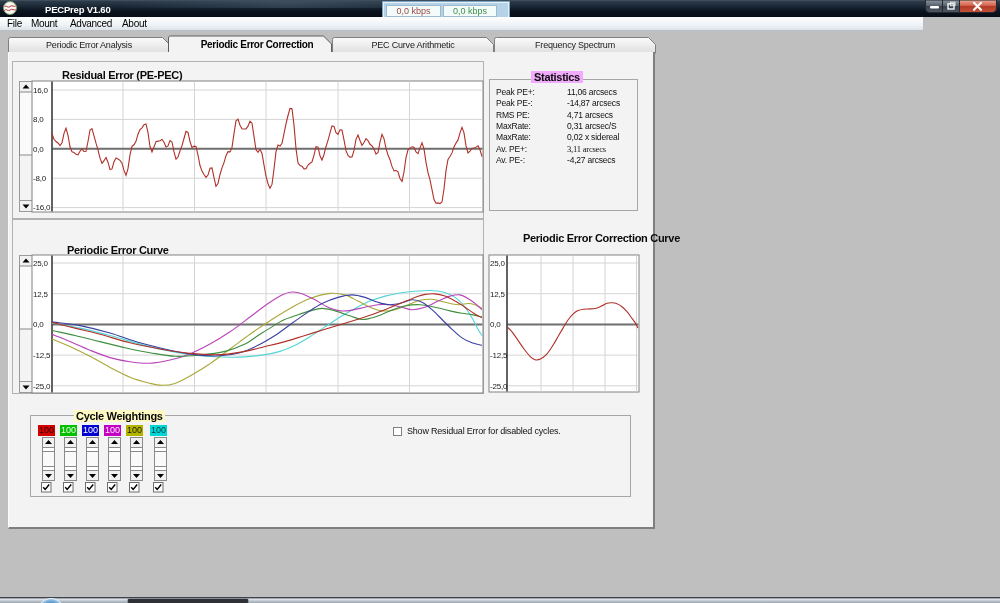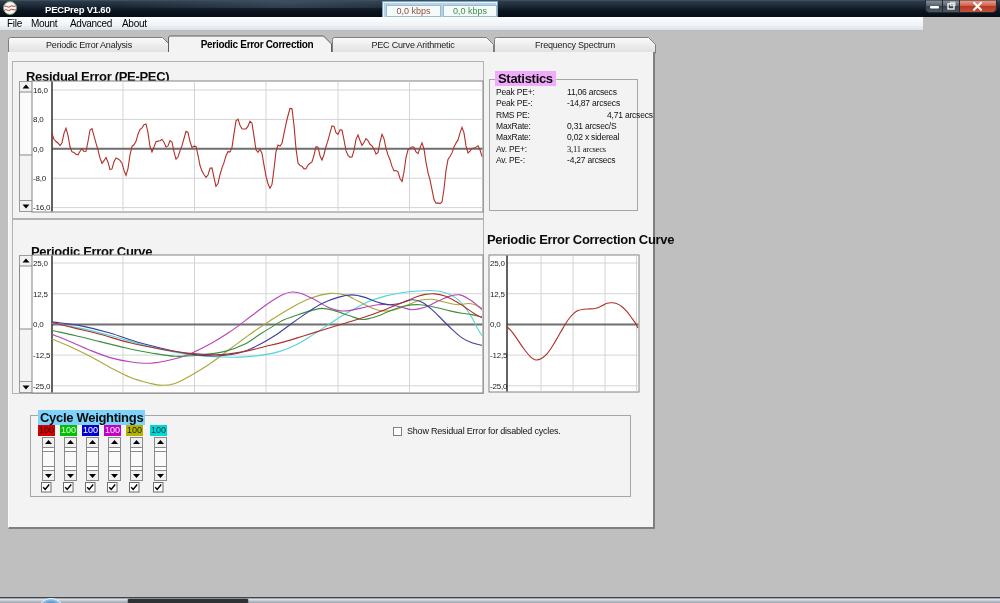--- a/index.html
+++ b/index.html
@@ -1,18 +1,18 @@
 <!DOCTYPE html>
 <html><head><meta charset="utf-8">
 <style>
 * { margin:0; padding:0; box-sizing:border-box; }
 html,body { width:1000px; height:603px; overflow:hidden; }
 body { font-family:"Liberation Sans", sans-serif; background:#bfbfbf; position:relative; }
 .abs { position:absolute; }
-.lbl { position:absolute; font-weight:bold; font-size:13px; letter-spacing:-0.3px; color:#0a0a0a; white-space:nowrap; }
+.lbl { position:absolute; font-weight:bold; font-size:11px; letter-spacing:-0.3px; color:#0a0a0a; white-space:nowrap;margin-left:36px; }
 .st { position:absolute; font-size:8.5px; letter-spacing:-0.2px; color:#111; white-space:nowrap; }
 </style></head><body>
 
 <div class="abs" style="left:0;top:0;width:1000px;height:17px;background:linear-gradient(180deg,#4a5866 0%,#2c3b4a 8%,#1b2836 38%,#0c1521 62%,#060d15 100%);">
   <div class="abs" style="left:120px;top:1px;width:340px;height:7px;background:linear-gradient(90deg,rgba(110,130,150,0) 0%,rgba(110,130,150,0.28) 50%,rgba(110,130,150,0) 100%);"></div>
 </div>
 <svg class="abs" style="left:3px;top:1px" width="14" height="14" viewBox="0 0 14 14">
   <circle cx="7" cy="7" r="6.5" fill="#f8f8f4" stroke="#7a9a6a" stroke-width="1"></circle>
   <path d="M1.5,6 C3,3.5 5,7.5 7,5.5 C9,3.5 11,6.5 12.5,5" stroke="#c03030" stroke-width="1" fill="none"></path>
   <path d="M1.5,9.5 C3,7 5,11 7,9 C9,7 11,10 12.5,8.5" stroke="#c03030" stroke-width="1" fill="none"></path>
@@ -38,21 +38,21 @@
   <path d="M0.5,0 L0.5,8 Q0.5,12.5 5,12.5 L17.5,12.5 L17.5,0 Z" fill="url(#gbtn)" stroke="#222931" stroke-width="1"></path>
   <rect x="17.5" y="0" width="17" height="12.5" fill="url(#gbtn)" stroke="#222931" stroke-width="1"></rect>
   <path d="M34.5,0 L34.5,12.5 L66.5,12.5 Q71.5,12.5 71.5,8 L71.5,0 Z" fill="url(#rbtn)" stroke="#222931" stroke-width="1"></path>
   <rect x="5" y="6" width="9" height="2.5" rx="1" fill="#fff"></rect>
   <rect x="23" y="3.8" width="6" height="5.2" fill="none" stroke="#fff" stroke-width="1.3"></rect>
   <rect x="25.5" y="2.2" width="4.5" height="3.5" fill="none" stroke="#e8e8e8" stroke-width="1"></rect>
   <path d="M49,2.8 L56,9.8 M56,2.8 L49,9.8" stroke="#fff" stroke-width="2.1" stroke-linecap="round"></path>
 </svg>
 </div>
 
-<div class="abs" style="left:382px;top:1px;width:116px;height:18px;background:#b5d2e6;border:1px solid #7ba3c2;box-shadow:inset 0 0 0 1px #e4f0f8;">
+<div class="abs" style="left:382px;top:1px;width:128px;height:18px;background:#b5d2e6;border:1px solid #7ba3c2;box-shadow:inset 0 0 0 1px #e4f0f8;">
   <div class="abs" style="left:3px;top:3px;width:55px;height:12px;background:#f3fcfb;border:1px solid #9cb9cd;font-size:9px;color:#9c4a42;text-align:center;line-height:10px;">0,0 kbps</div>
   <div class="abs" style="left:60px;top:3px;width:54px;height:12px;background:#f3fcfb;border:1px solid #9cb9cd;font-size:9px;color:#3f9048;text-align:center;line-height:10px;">0,0 kbps</div>
 </div>
 
 <div class="abs" style="left:0;top:17px;width:923px;height:14px;background:linear-gradient(180deg,#fdfeff 0%,#f0f3f7 60%,#dde3ea 100%);border-bottom:1px solid #b8bec6;">
   <div class="abs" style="left:7px;top:1px;font-size:10px;letter-spacing:-0.3px;color:#000;">File</div>
   <div class="abs" style="left:31px;top:1px;font-size:10px;letter-spacing:-0.3px;color:#000;">Mount</div>
   <div class="abs" style="left:70px;top:1px;font-size:10px;letter-spacing:-0.3px;color:#000;">Advanced</div>
   <div class="abs" style="left:122px;top:1px;font-size:10px;letter-spacing:-0.3px;color:#000;">About</div>
 </div>
@@ -158,31 +158,31 @@
     <text x="490" y="388.6" font-size="8px" letter-spacing="-0.2" fill="#1a1a1a">-25,0</text>
     <path d="M507.0,326.9 C507.8,327.7 510.2,329.5 512.0,331.8 C513.8,334.0 516.0,337.5 518.0,340.4 C520.0,343.2 522.0,346.3 524.0,349.0 C526.0,351.6 528.2,354.5 530.0,356.3 C531.8,358.1 533.2,359.4 535.0,359.8 C536.8,360.2 539.0,359.8 541.0,358.8 C543.0,357.8 545.0,356.1 547.0,353.9 C549.0,351.6 551.2,348.2 553.0,345.3 C554.8,342.4 556.3,339.6 558.0,336.7 C559.7,333.8 561.3,330.9 563.0,328.1 C564.7,325.3 566.3,322.3 568.0,320.0 C569.7,317.6 571.3,315.6 573.0,314.1 C574.7,312.5 576.2,311.5 578.0,310.6 C579.8,309.8 582.0,309.5 584.0,309.2 C586.0,308.9 588.0,309.1 590.0,308.9 C592.0,308.8 594.0,308.7 596.0,308.2 C598.0,307.7 600.2,306.5 602.0,305.7 C603.8,304.9 605.3,303.8 607.0,303.3 C608.7,302.8 610.3,302.7 612.0,302.8 C613.7,302.9 615.3,303.1 617.0,303.8 C618.7,304.4 620.3,305.4 622.0,306.7 C623.7,308.0 625.5,309.9 627.0,311.6 C628.5,313.3 629.7,315.2 631.0,317.0 C632.3,318.8 633.8,320.6 635.0,322.4 C636.2,324.3 637.5,327.1 638.0,328.1" fill="none" stroke="#b03028" stroke-width="1.1"></path>
   </svg>
 <div class="abs" style="left:489px;top:79px;width:149px;height:132px;border:1px solid #a6a6a6;"></div>
 <div class="lbl" style="left:495px;top:71px;background:#f0abfc;padding:0 3px;">Statistics</div>
 <div class="st" style="left:496px;top:87.0px;">Peak PE+:</div>
 <div class="st" style="left:567px;top:87.0px;">11,06 arcsecs</div>
 <div class="st" style="left:496px;top:98.3px;">Peak PE-:</div>
 <div class="st" style="left:567px;top:98.3px;">-14,87 arcsecs</div>
 <div class="st" style="left:496px;top:109.6px;">RMS PE:</div>
-<div class="st" style="left:567px;top:109.6px;margin-left:40px;">4,71 arcsecs</div>
+<div class="st" style="left:567px;top:109.6px;">4,71 arcsecs</div>
 <div class="st" style="left:496px;top:120.9px;">MaxRate:</div>
 <div class="st" style="left:567px;top:120.9px;">0,31 arcsec/S</div>
 <div class="st" style="left:496px;top:132.2px;">MaxRate:</div>
 <div class="st" style="left:567px;top:132.2px;">0,02 x sidereal</div>
 <div class="st" style="left:496px;top:143.5px;">Av. PE+:</div>
 <div class="st" style="left:567px;top:143.5px;font-family:Liberation Serif, serif;">3,11 arcsecs</div>
 <div class="st" style="left:496px;top:154.8px;">Av. PE-:</div>
 <div class="st" style="left:567px;top:154.8px;">-4,27 arcsecs</div>
 <div class="abs" style="left:30px;top:415px;width:601px;height:82px;border:1px solid #a6a6a6;"></div>
-<div class="lbl" style="left:38px;top:410px;background:#7dd3fc;padding:0 2px;">Cycle Weightings</div>
+<div class="lbl" style="left:38px;top:410px;background:#fef9c3;padding:0 2px;">Cycle Weightings</div>
 <div class="abs" style="left:38px;top:425px;width:17px;height:11px;background:#d40000;color:#300000;font-size:9px;text-align:center;line-height:11px;">100</div>
 <svg class="abs" style="left:42px;top:437px" width="13" height="44" viewBox="0 0 13 44">
     <rect x="0.5" y="0.5" width="12" height="43" fill="#fff" stroke="#8a8a8a"></rect>
     <rect x="0.5" y="0.5" width="12" height="10" fill="#f1f1f1" stroke="#8a8a8a"></rect>
     <path d="M6.5,3 L3,7 L10,7 Z" fill="#000"></path>
     <rect x="0.5" y="14.5" width="12" height="15" fill="#fafafa" stroke="#8a8a8a"></rect>
     <rect x="0.5" y="33.5" width="12" height="10" fill="#f1f1f1" stroke="#8a8a8a"></rect>
     <path d="M6.5,41 L3,37 L10,37 Z" fill="#000"></path>
   </svg>
 <svg class="abs" style="left:41px;top:482px" width="11" height="11" viewBox="0 0 11 11">

